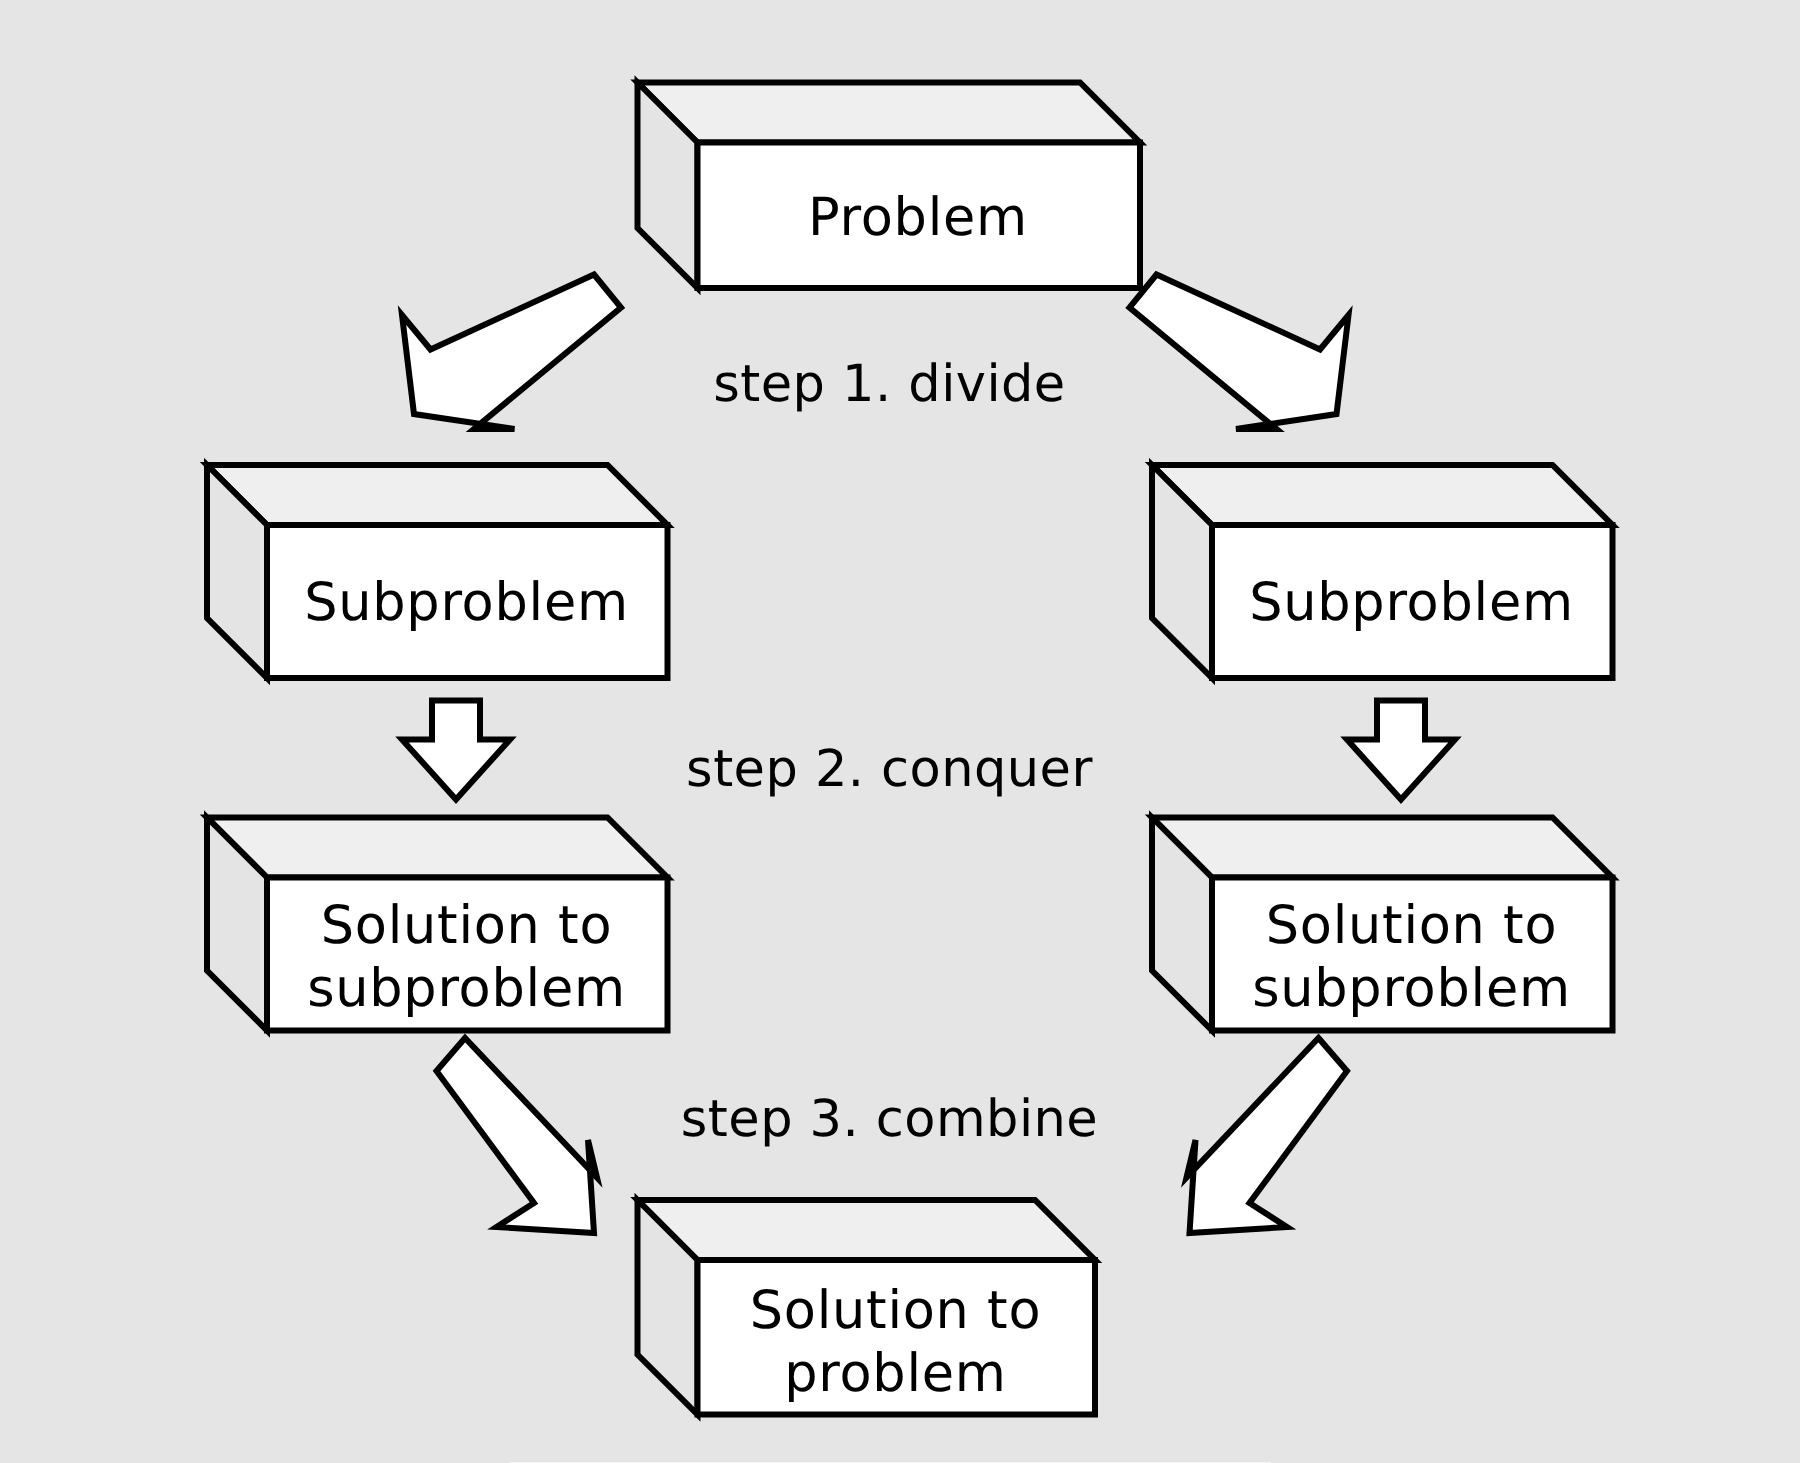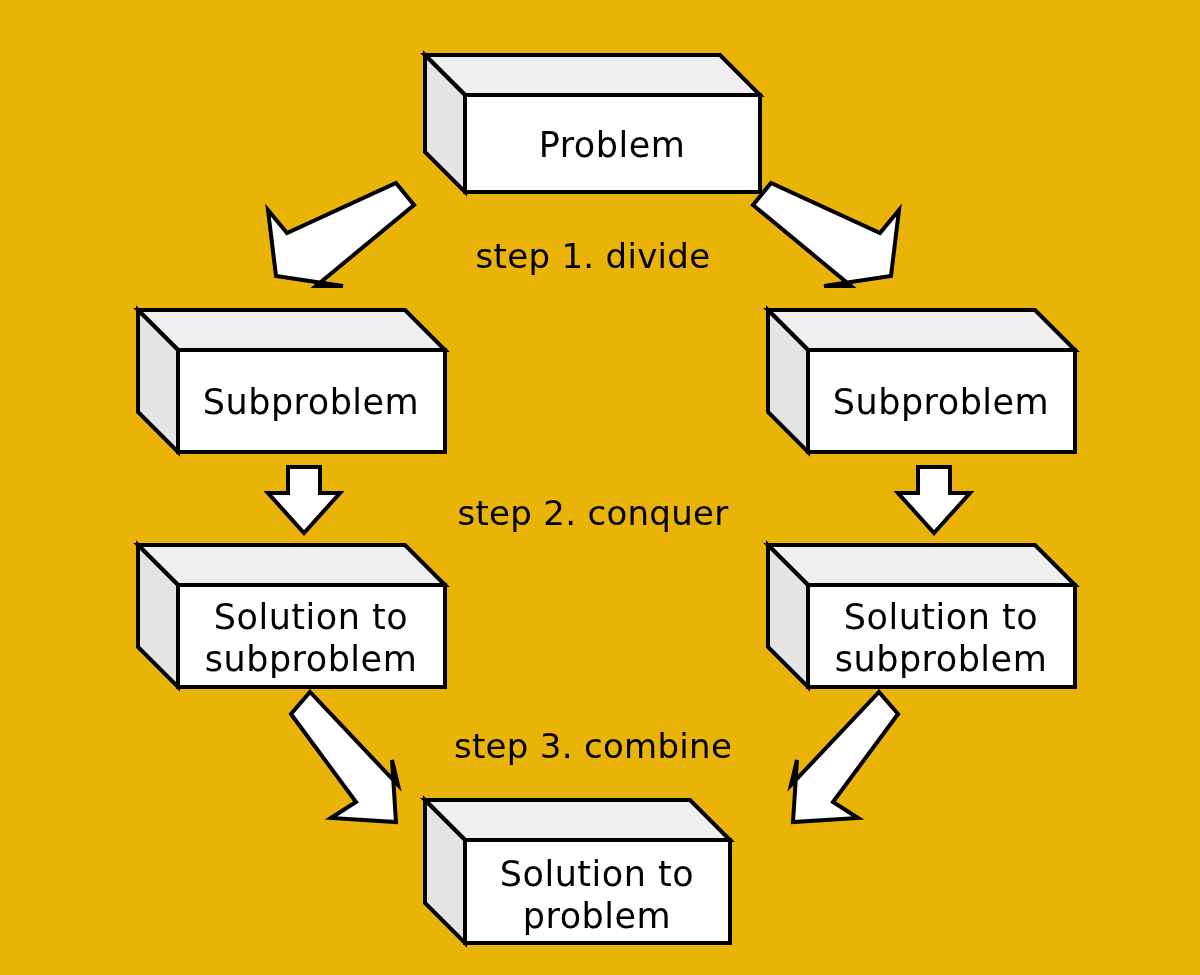--- a/index.html
+++ b/index.html
@@ -7,21 +7,21 @@
     padding: 0;
     background: #ffffff;
   }
   body {
     font-family: "DejaVu Sans", sans-serif;
   }
   #canvas {
     position: relative;
     width: 1200px;
     height: 975px;
-    background: #eab308;
+    background: #e5e5e5;
     overflow: hidden;
   }
   #diagram-svg {
     position: absolute;
     left: 0;
     top: 0;
     width: 1200px;
     height: 975px;
     display: block;
   }

